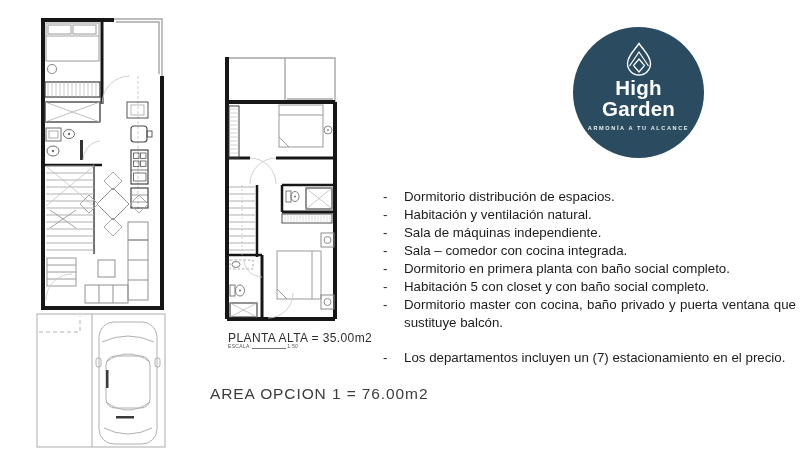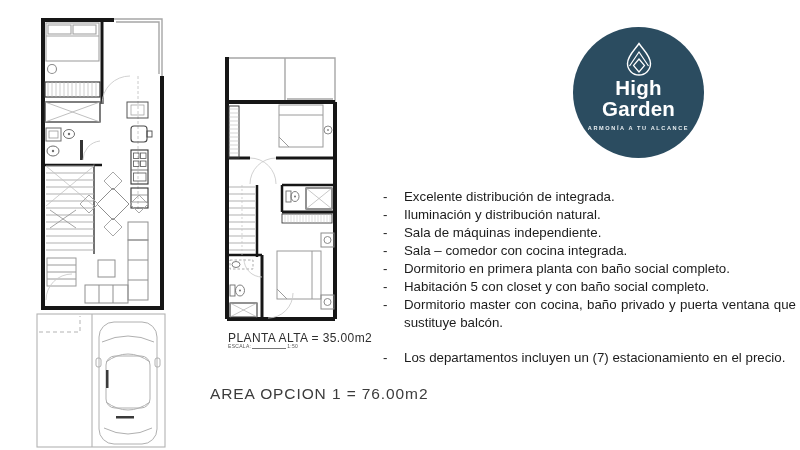--- a/index.html
+++ b/index.html
@@ -296,25 +296,25 @@
   </svg>
   <div class="logo-name">High</div>
   <div class="logo-name">Garden</div>
   <div class="logo-tagline">ARMONÍA A TU ALCANCE</div>
 </div>
 
 <div class="abs features">
   <div class="features-group1">
     <div class="feature-row">
       <span class="feature-marker">-</span>
-      <span class="feature-text">Excelente distribución de integrada.</span>
-    </div>
-    <div class="feature-row">
-      <span class="feature-marker">-</span>
-      <span class="feature-text">Iluminación y distribución natural.</span>
+      <span class="feature-text">Dormitorio distribución de espacios.</span>
+    </div>
+    <div class="feature-row">
+      <span class="feature-marker">-</span>
+      <span class="feature-text">Habitación y ventilación natural.</span>
     </div>
     <div class="feature-row">
       <span class="feature-marker">-</span>
       <span class="feature-text">Sala de máquinas independiente.</span>
     </div>
     <div class="feature-row">
       <span class="feature-marker">-</span>
       <span class="feature-text">Sala – comedor con cocina integrada.</span>
     </div>
     <div class="feature-row">

